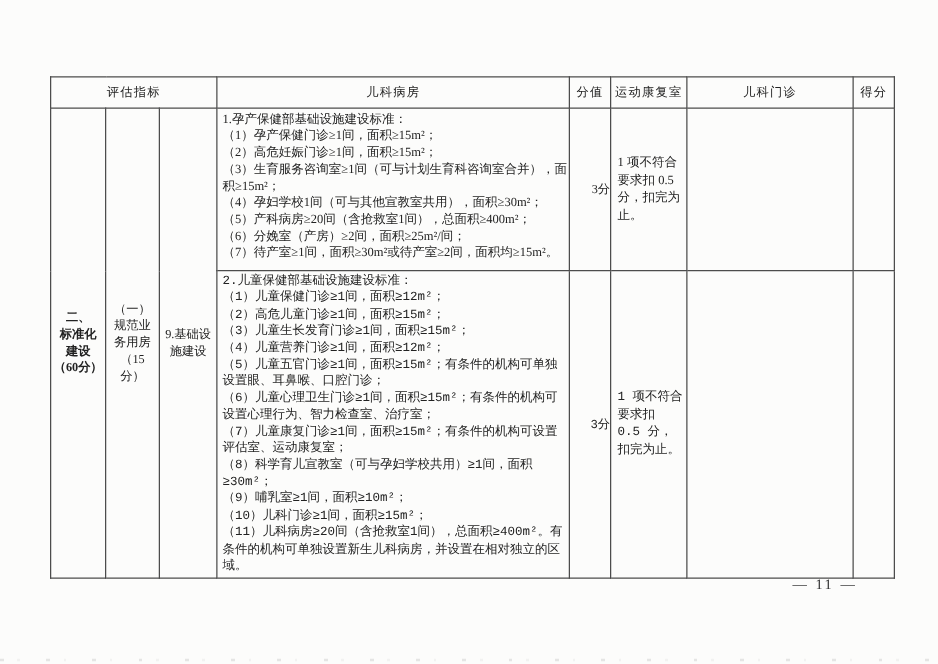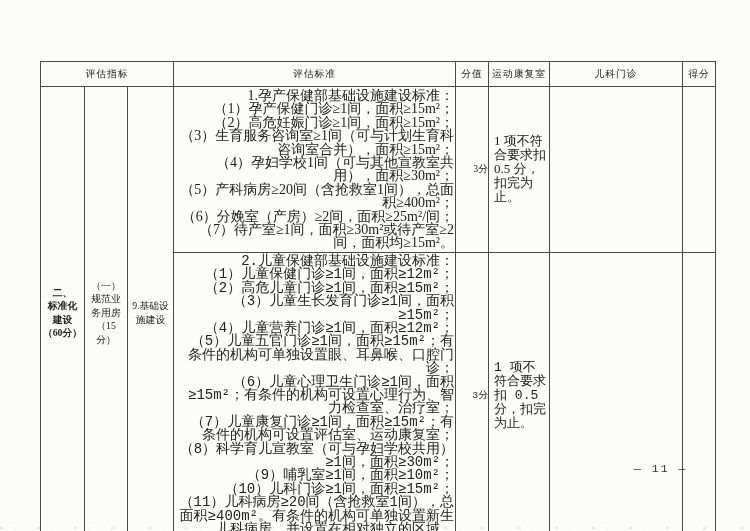--- a/index.html
+++ b/index.html
@@ -54,50 +54,49 @@
     vertical-align: middle;
     font-size: 9.8px;
     line-height: 13.5px;
     white-space: pre-line;
     font-weight: bold;
   }
   td.vcell.normal {
     font-weight: normal;
   }
   td.standard {
-    font-size: 14px;
+    font-size: 10px;
     line-height: 13.4px;
     padding: 2px 1px 2px 4px;
     vertical-align: top;
-    text-align: right;
+    text-align: left;
     white-space: pre-wrap;
   }
   td.score {
     text-align: right;
     vertical-align: middle;
     font-size: 9.8px;
   }
   td.rule {
-    font-size: 13px;
+    font-size: 10px;
     line-height: 14px;
     padding: 2px 3px 2px 5px;
     vertical-align: middle;
     text-align: left;
   }
   tr.row1 > td { height: 125px; }
   tr.row2 > td { height: 217px; font-family: Liberation Mono, monospace; }
   .page-number {
     position: absolute;
     left: 634px;
     top: 462px;
     font-size: 11.5px;
     color: #333;
     letter-spacing: 2px;
     white-space: nowrap;
-    font-family: Liberation Mono, monospace;
   }
 </style>
 </head>
 <body>
 
 <div class="page">
 
   <table class="eval-table">
     <colgroup>
       <col style="width:44px">
@@ -105,21 +104,21 @@
       <col style="width:46px">
       <col style="width:282px">
       <col style="width:33px">
       <col style="width:61px">
       <col style="width:133px">
       <col style="width:33px">
     </colgroup>
     <tbody>
       <tr class="hdr">
         <th colspan="3">评估指标</th>
-        <th>评估标准</th>
+        <th>儿科病房</th>
         <th>分值</th>
         <th>运动康复室</th>
         <th>儿科门诊</th>
         <th>得分</th>
       </tr>
       <tr class="row1">
         <td class="vcell" rowspan="2">二、
 标准化
 建设
 （60分）</td>

